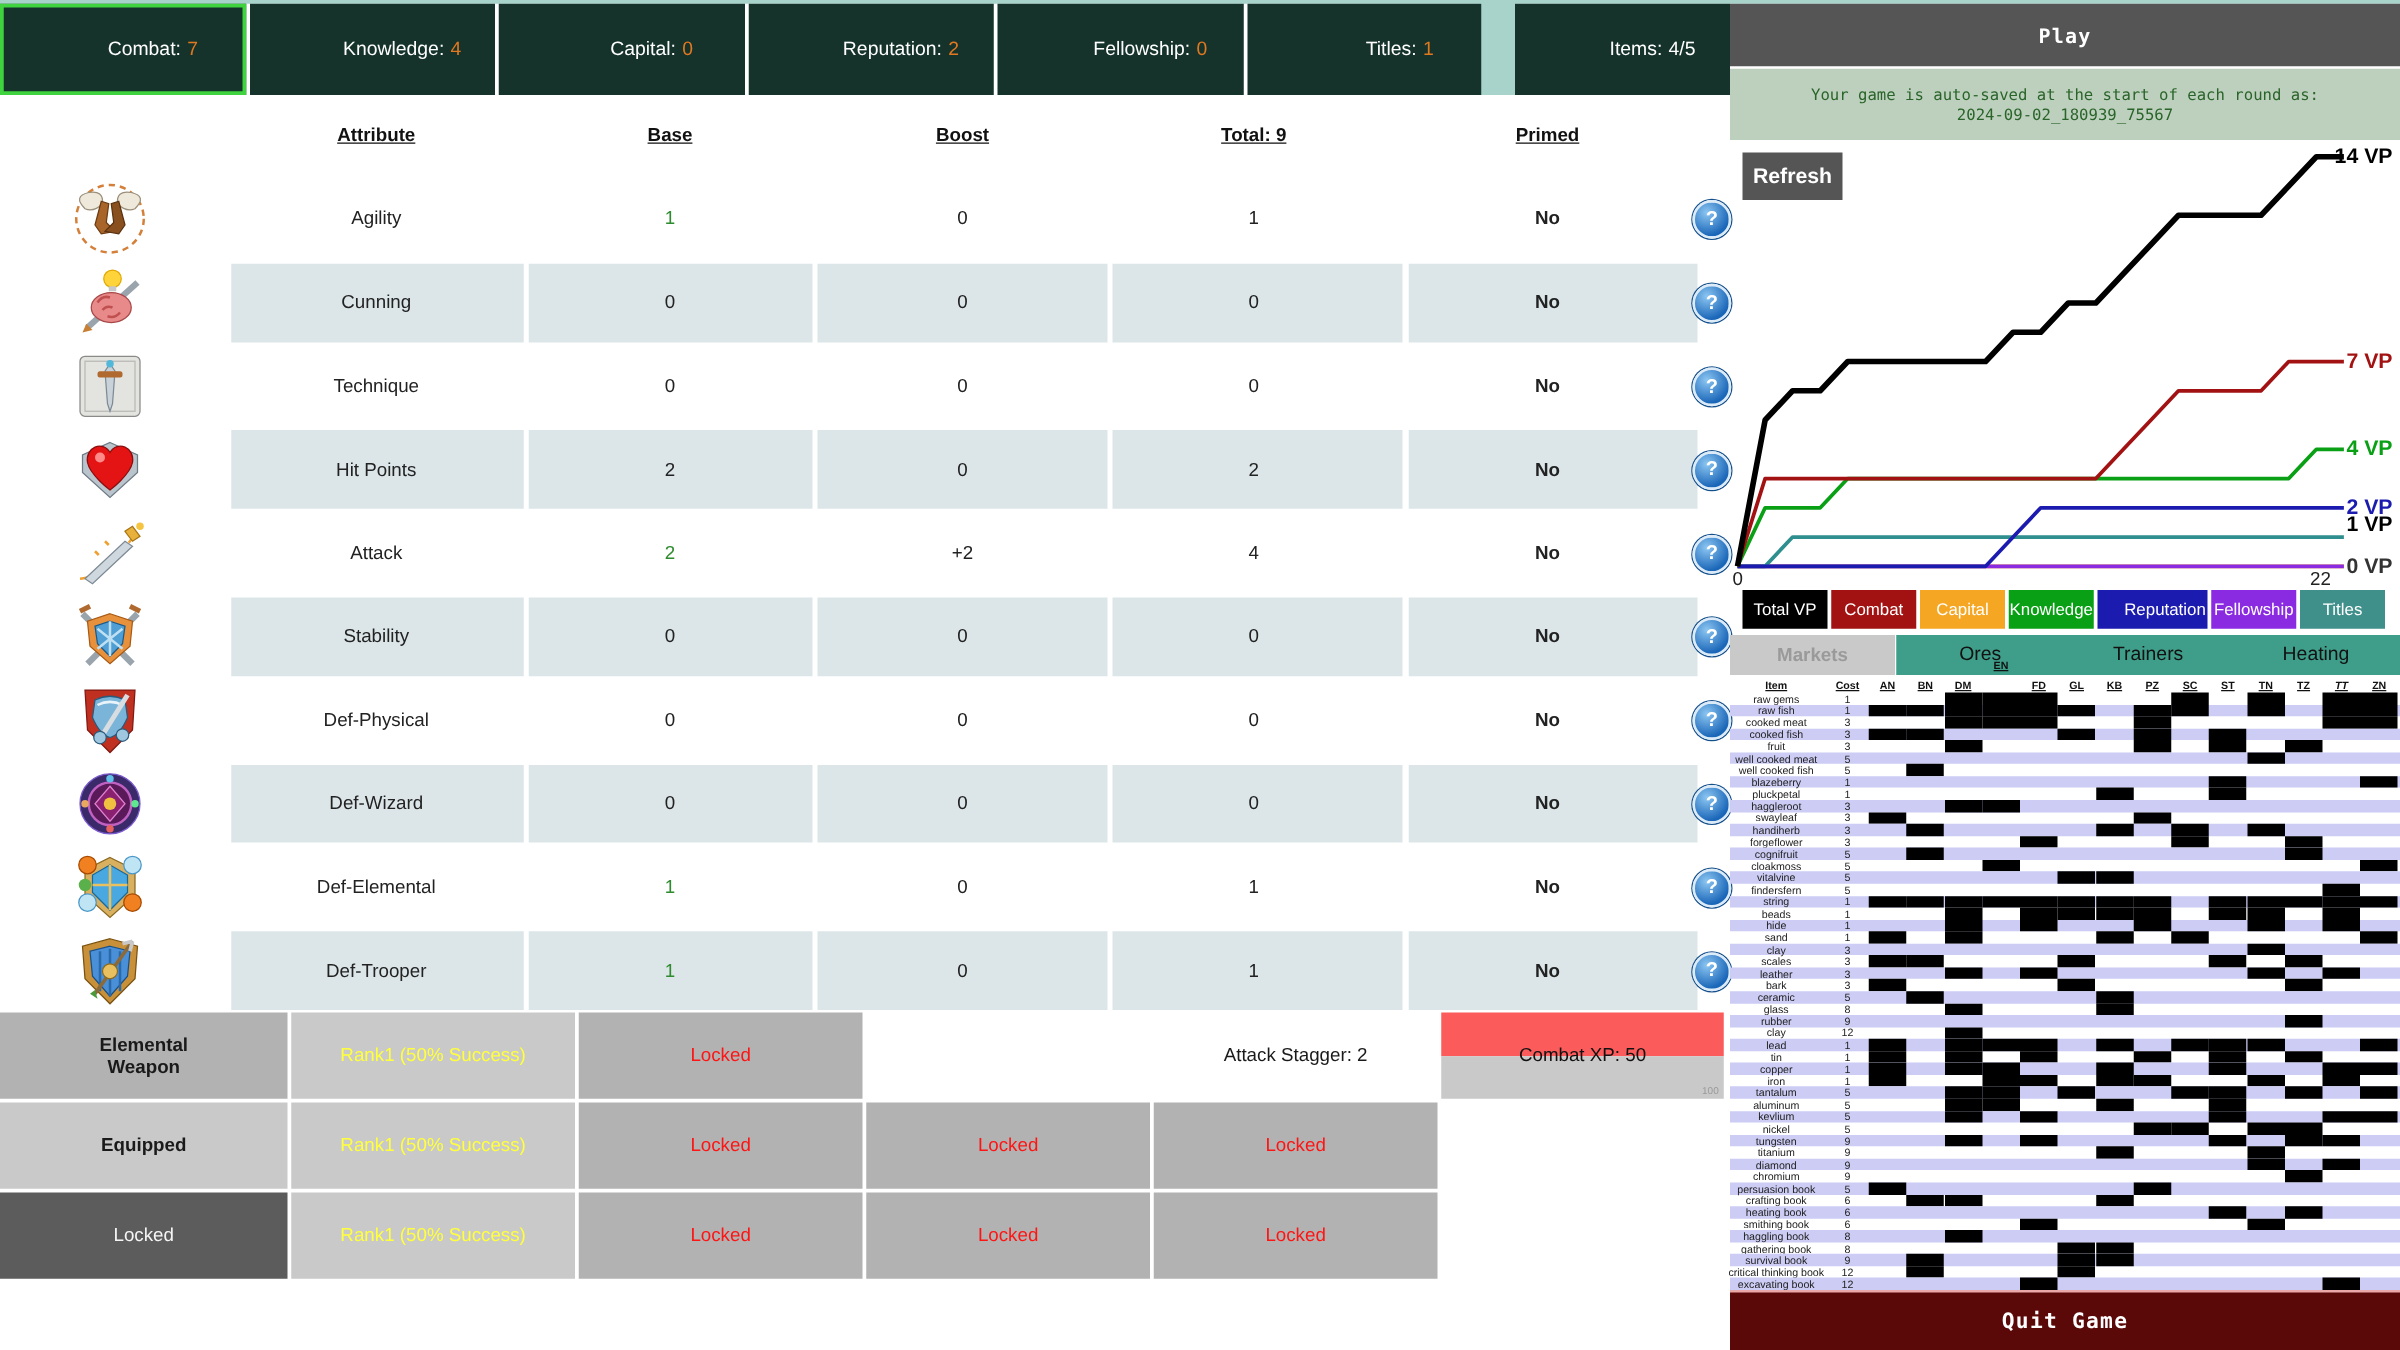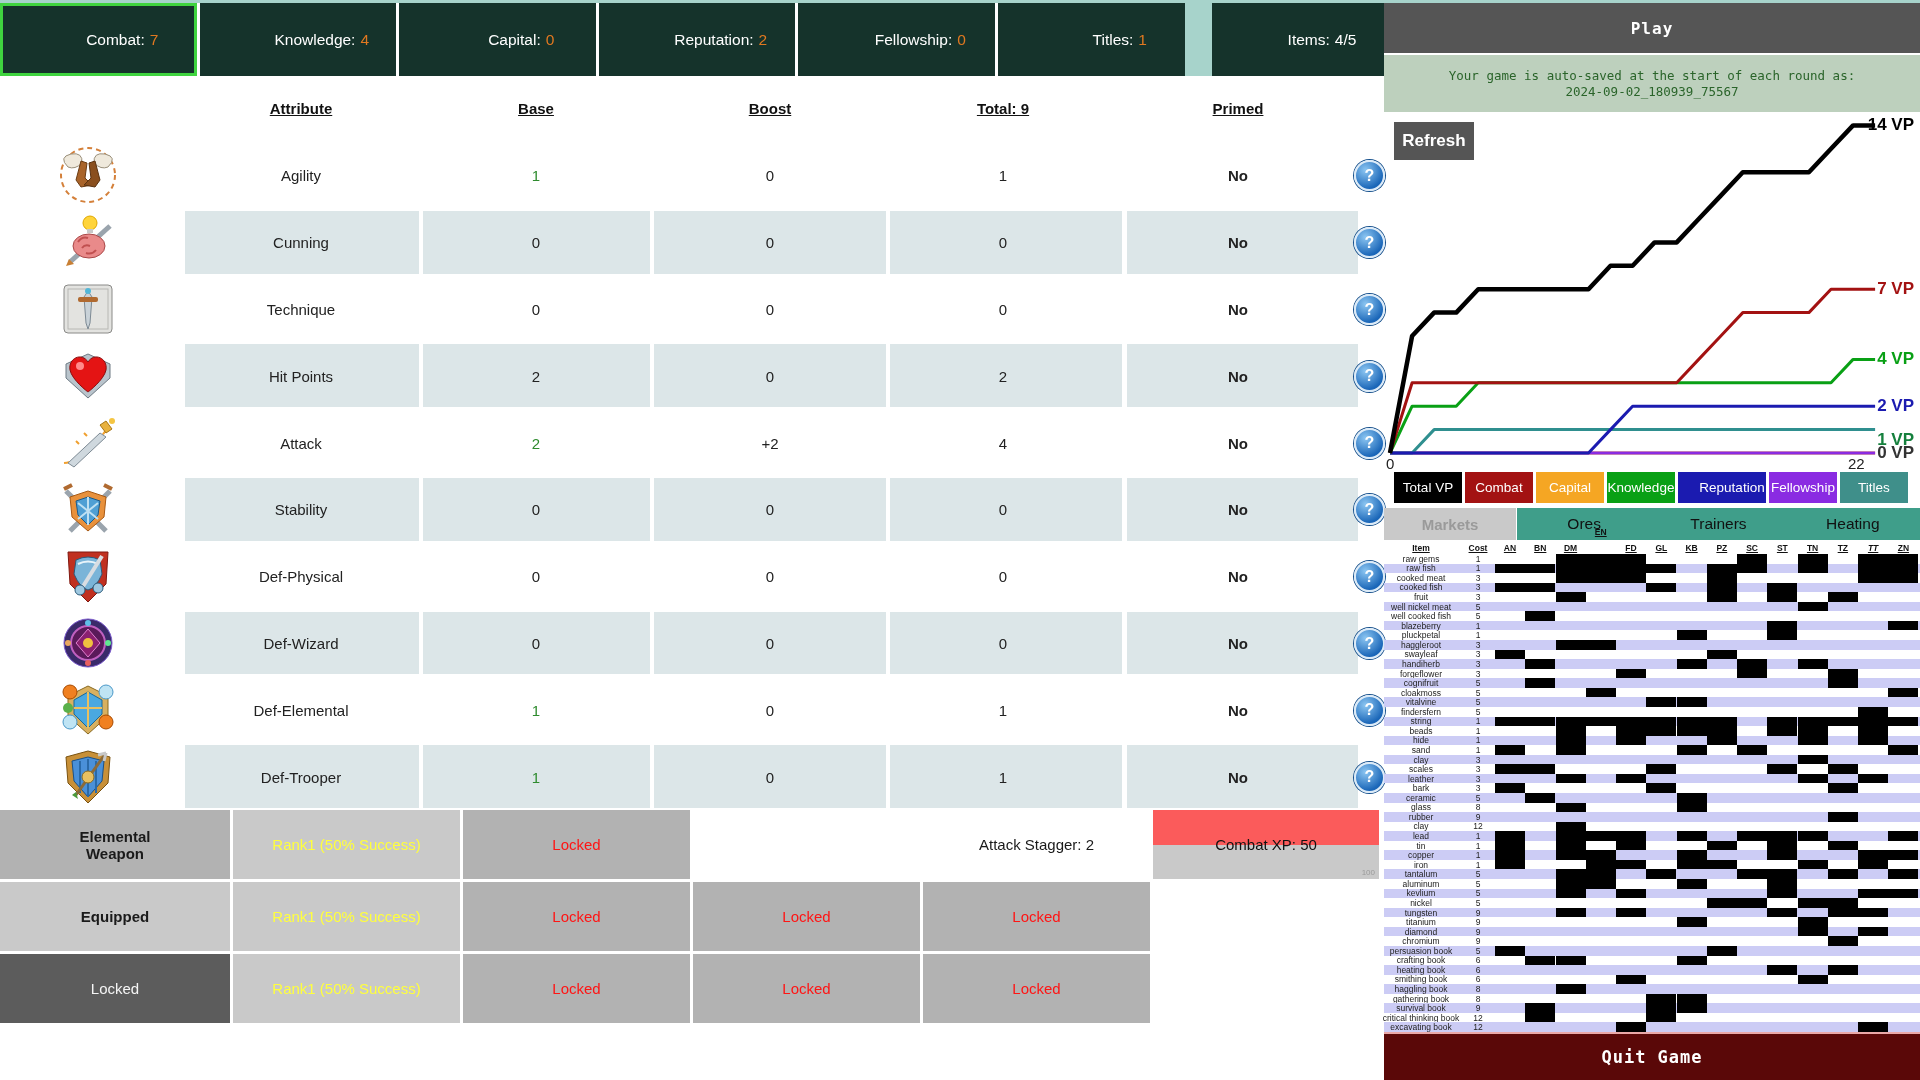--- a/index.html
+++ b/index.html
@@ -336,21 +336,21 @@
     <svg width="536" height="372" viewBox="0 0 536 372" style="position:absolute;left:1384px;top:100px">
       <polyline points="6.0,353.0 28.1,353.0 50.1,353.0 72.2,353.0 94.2,353.0 116.3,353.0 138.3,353.0 160.3,353.0 182.4,353.0 204.5,353.0 226.5,353.0 248.6,353.0 270.6,353.0 292.7,353.0 314.7,353.0 336.8,353.0 358.8,353.0 380.9,353.0 402.9,353.0 424.9,353.0 447.0,353.0 469.1,353.0 491.1,353.0" fill="none" stroke="#f5a623" stroke-width="3" stroke-linejoin="round"></polyline>
       <polyline points="6.0,353.0 28.1,353.0 50.1,353.0 72.2,353.0 94.2,353.0 116.3,353.0 138.3,353.0 160.3,353.0 182.4,353.0 204.5,353.0 226.5,353.0 248.6,353.0 270.6,353.0 292.7,353.0 314.7,353.0 336.8,353.0 358.8,353.0 380.9,353.0 402.9,353.0 424.9,353.0 447.0,353.0 469.1,353.0 491.1,353.0" fill="none" stroke="#8a2be2" stroke-width="3" stroke-linejoin="round"></polyline>
       <polyline points="6.0,353.0 28.1,353.0 50.1,329.6 72.2,329.6 94.2,329.6 116.3,329.6 138.3,329.6 160.3,329.6 182.4,329.6 204.5,329.6 226.5,329.6 248.6,329.6 270.6,329.6 292.7,329.6 314.7,329.6 336.8,329.6 358.8,329.6 380.9,329.6 402.9,329.6 424.9,329.6 447.0,329.6 469.1,329.6 491.1,329.6" fill="none" stroke="#2f8f8f" stroke-width="3" stroke-linejoin="round"></polyline>
       <polyline points="6.0,353.0 28.1,353.0 50.1,353.0 72.2,353.0 94.2,353.0 116.3,353.0 138.3,353.0 160.3,353.0 182.4,353.0 204.5,353.0 226.5,329.6 248.6,306.2 270.6,306.2 292.7,306.2 314.7,306.2 336.8,306.2 358.8,306.2 380.9,306.2 402.9,306.2 424.9,306.2 447.0,306.2 469.1,306.2 491.1,306.2" fill="none" stroke="#1b1bb0" stroke-width="3" stroke-linejoin="round"></polyline>
       <polyline points="6.0,353.0 28.1,306.2 50.1,306.2 72.2,306.2 94.2,282.8 116.3,282.8 138.3,282.8 160.3,282.8 182.4,282.8 204.5,282.8 226.5,282.8 248.6,282.8 270.6,282.8 292.7,282.8 314.7,282.8 336.8,282.8 358.8,282.8 380.9,282.8 402.9,282.8 424.9,282.8 447.0,282.8 469.1,259.4 491.1,259.4" fill="none" stroke="#09a015" stroke-width="3" stroke-linejoin="round"></polyline>
       <polyline points="6.0,353.0 28.1,282.8 50.1,282.8 72.2,282.8 94.2,282.8 116.3,282.8 138.3,282.8 160.3,282.8 182.4,282.8 204.5,282.8 226.5,282.8 248.6,282.8 270.6,282.8 292.7,282.8 314.7,259.4 336.8,236.0 358.8,212.6 380.9,212.6 402.9,212.6 424.9,212.6 447.0,189.2 469.1,189.2 491.1,189.2" fill="none" stroke="#a31212" stroke-width="3" stroke-linejoin="round"></polyline>
       <polyline points="6.0,353.0 28.1,236.0 50.1,212.6 72.2,212.6 94.2,189.2 116.3,189.2 138.3,189.2 160.3,189.2 182.4,189.2 204.5,189.2 226.5,165.8 248.6,165.8 270.6,142.4 292.7,142.4 314.7,119.0 336.8,95.6 358.8,72.2 380.9,72.2 402.9,72.2 424.9,72.2 447.0,48.8 469.1,25.4 491.1,25.4" fill="none" stroke="#000000" stroke-width="4.5" stroke-linejoin="round"></polyline>
     </svg>
     <div class="abs vp-label" style="left: 1844px; top: 443px; color: rgb(51, 51, 51);">0 VP</div>
-    <div class="abs vp-label" style="left: 1844px; top: 430px; color: #15803d;">1 VP</div>
+    <div class="abs vp-label" style="left: 1844px; top: 410px; color: #000000;">1 VP</div>
     <div class="abs vp-label" style="left: 1844px; top: 396.2px; color: rgb(27, 27, 176);">2 VP</div>
     <div class="abs vp-label" style="left: 1844px; top: 349.4px; color: rgb(9, 160, 21);">4 VP</div>
     <div class="abs vp-label" style="left: 1844px; top: 279.2px; color: rgb(163, 18, 18);">7 VP</div>
     <div class="abs vp-label" style="left: 1844px; top: 115.4px; color: rgb(0, 0, 0);">14 VP</div>
     <div class="abs axis-label" style="left: 1386px; top: 455px;">0</div>
     <div class="abs axis-label" style="left: 1848px; top: 455px;">22</div>
   </div>
 <div id="legend" class="abs">
     <div class="legend-btn flexc" style="background: rgb(0, 0, 0);">Total VP</div>
     <div class="legend-btn flexc" style="background: rgb(163, 18, 18);">Combat</div>
@@ -434,21 +434,21 @@
     <div class="abs" style="left: 1384px; top: 592.24px; width: 536px; height: 9.56px;">
       <div class="abs mitem" style="left: 37px; top: 4.8px;">fruit</div>
       <div class="abs mitem" style="left: 94px; top: 4.8px;">3</div>
       <div class="abs mblack" style="left: 171.52px; top: 0px; width: 30px; height: 9.56px;"></div>
       <div class="abs mblack" style="left: 322.82px; top: 0px; width: 30px; height: 9.56px;"></div>
       <div class="abs mblack" style="left: 383.34px; top: 0px; width: 30px; height: 9.56px;"></div>
       <div class="abs mblack" style="left: 443.86px; top: 0px; width: 30px; height: 9.56px;"></div>
     </div>
     <div class="abs mrow-band" style="left: 1384px; top: 601.8px; width: 536px; height: 9.56px;"></div>
     <div class="abs" style="left: 1384px; top: 601.8px; width: 536px; height: 9.56px;">
-      <div class="abs mitem" style="left: 37px; top: 4.8px;">well nickel meat</div>
+      <div class="abs mitem" style="left: 37px; top: 4.8px;">well cooked meat</div>
       <div class="abs mitem" style="left: 94px; top: 4.8px;">5</div>
       <div class="abs mblack" style="left: 413.6px; top: 0px; width: 30px; height: 9.56px;"></div>
     </div>
     <div class="abs" style="left: 1384px; top: 611.36px; width: 536px; height: 9.56px;">
       <div class="abs mitem" style="left: 37px; top: 4.8px;">well cooked fish</div>
       <div class="abs mitem" style="left: 94px; top: 4.8px;">5</div>
       <div class="abs mblack" style="left: 141.26px; top: 0px; width: 30px; height: 9.56px;"></div>
     </div>
     <div class="abs mrow-band" style="left: 1384px; top: 620.92px; width: 536px; height: 9.56px;"></div>
     <div class="abs" style="left: 1384px; top: 620.92px; width: 536px; height: 9.56px;">

